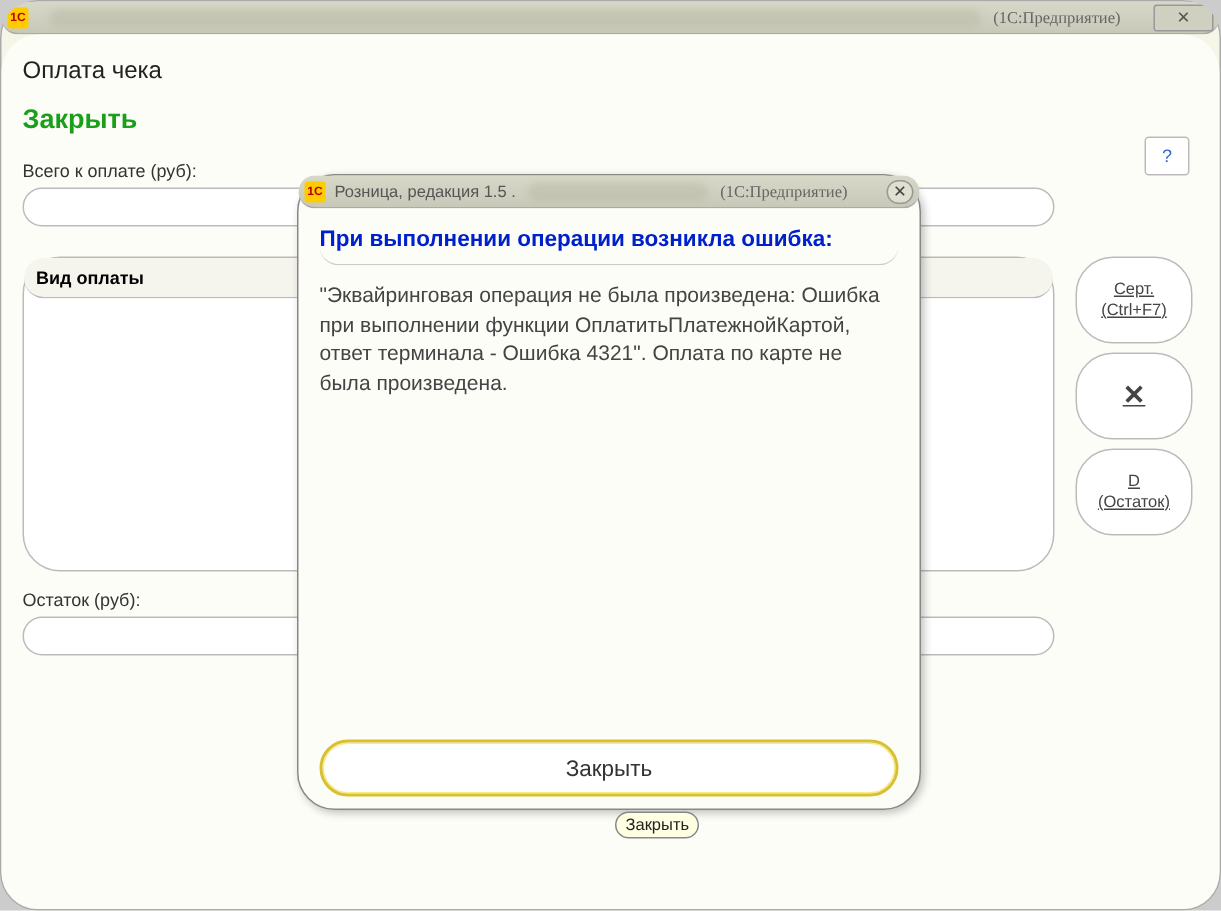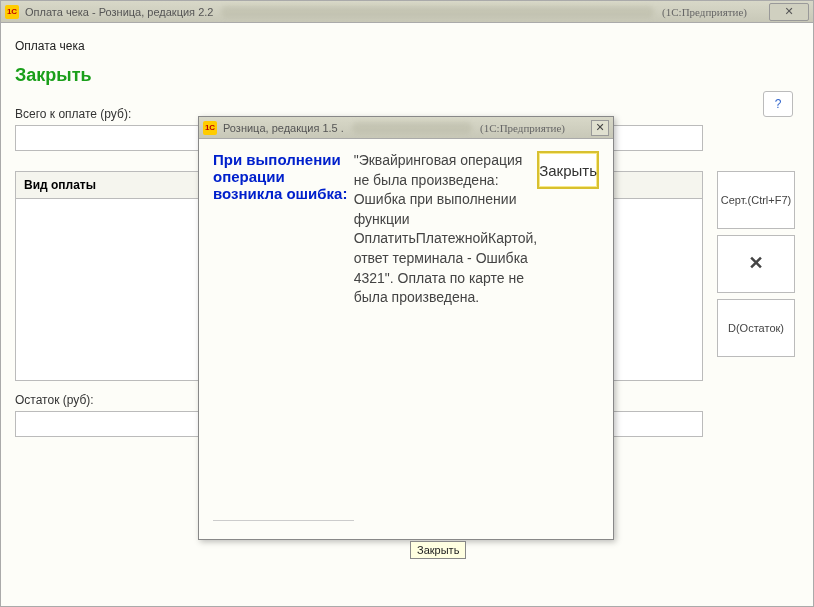--- a/index.html
+++ b/index.html
@@ -1,15 +1,15 @@
 <!DOCTYPE html>
 <html><head>
 <meta charset="utf-8">
 <style>
-  * { box-sizing: border-box; }
+  * { box-sizing: border-box; border-radius: 25px; }
   body {
     margin: 0;
     font-family: Arial, sans-serif;
     font-size: 12px;
     background: #ccc;
     width: 814px;
     height: 607px;
     overflow: hidden;
     position: relative;
   }
@@ -69,21 +69,21 @@
     font-size: 11px;
     color: #555;
   }
   .main-content {
     flex: 1;
     padding: 10px 14px;
     position: relative;
     background: #fdfdf8;
   }
   .page-title {
-    font-size: 12px;
+    font-size: 16px;
     color: #222;
     margin: 6px 0 12px 0;
   }
   .page-subtitle {
     font-size: 18px;
     font-weight: bold;
     color: #1a9f1a;
     margin: 0 0 18px 0;
   }
   .help-btn {
@@ -141,27 +141,28 @@
     width: 78px;
     display: flex;
     flex-direction: column;
     gap: 6px;
   }
   .rbtn {
     height: 58px;
     border: 1px solid #bbb;
     background: #fff;
     display: flex;
-    flex-direction: row;
+    flex-direction: column;
     align-items: center;
     justify-content: center;
     font-size: 11px;
     color: #444;
     text-align: left;
     line-height: 1.3;
+    text-decoration: underline;
   }
   .rbtn .x { font-size: 18px; font-weight: bold; }
   .rbtn.yellow {
     background: linear-gradient(#fff39a, #f7d93c);
     border-color: #d8c030;
     height: 70px;
     color: #a88a00;
     font-weight: bold;
   }
   .left-col {
@@ -191,21 +192,21 @@
     align-items: center;
     padding: 0 4px;
     border-bottom: 1px solid #aaa;
     font-size: 11px;
     color: #555;
   }
   .modal-body {
     flex: 1;
     padding: 12px 14px 8px 14px;
     display: flex;
-    flex-direction: row;
+    flex-direction: column;
   }
   .err-head {
     color: #0020cc;
     font-weight: bold;
     font-size: 15px;
     border-bottom: 1px solid #ccc;
     padding-bottom: 8px;
     margin-bottom: 10px;
   }
   .err-text {
@@ -251,21 +252,20 @@
     color: #222;
     z-index: 50;
   }
 </style>
 </head>
 <body>
 
 <div class="main-window">
   <div class="main-titlebar">
     <span class="tb-icon">1С</span>
-    <span class="tb-title-main">Оплата чека - Розница, редакция 2.2</span>
     <span class="tb-blur"></span>
     <span class="tb-right">(1С:Предприятие)</span>
     <span class="tb-close">✕</span>
   </div>
 
   <div class="main-content">
 
     <div class="page-title">Оплата чека</div>
     <div class="page-subtitle">Закрыть</div>
 

